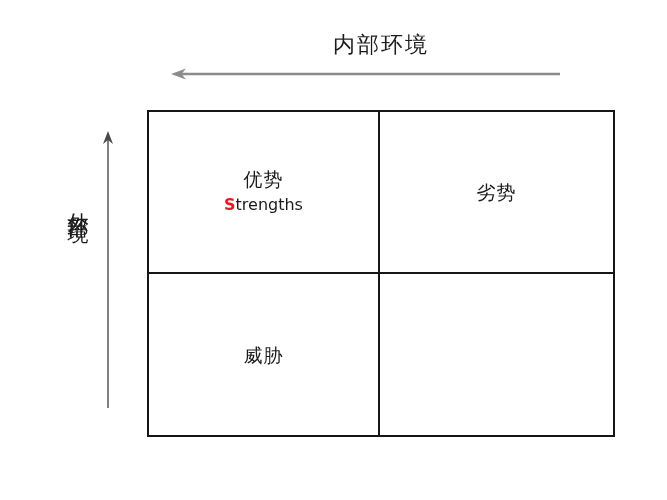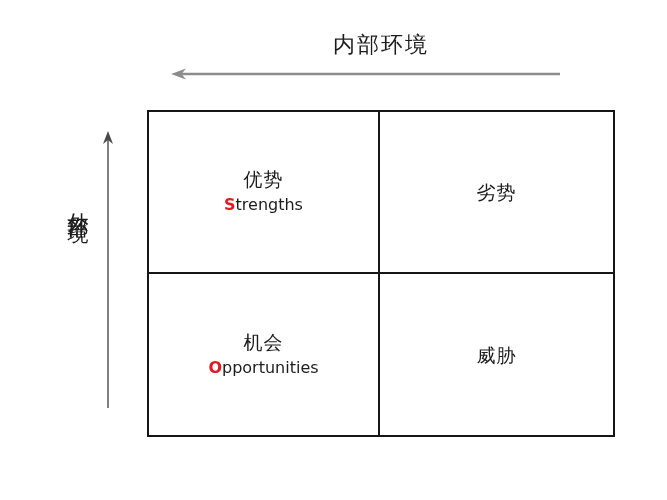--- a/index.html
+++ b/index.html
@@ -120,23 +120,19 @@
 
     <div class="cell">
       <div class="zh">优势</div>
       <div class="en"><span class="initial">S</span><span>trengths</span></div>
     </div>
 
     <div class="cell">
       <div class="zh">劣势</div>
     </div>
 
-    <div class="cell">
-      <div class="zh">机会</div>
-      <div class="en"><span class="initial">O</span><span>pportunities</span></div>
-    </div>
 
     <div class="cell">
       <div class="zh">威胁</div>
     </div>
 
   </div>
 </div>
 
 </body></html>

